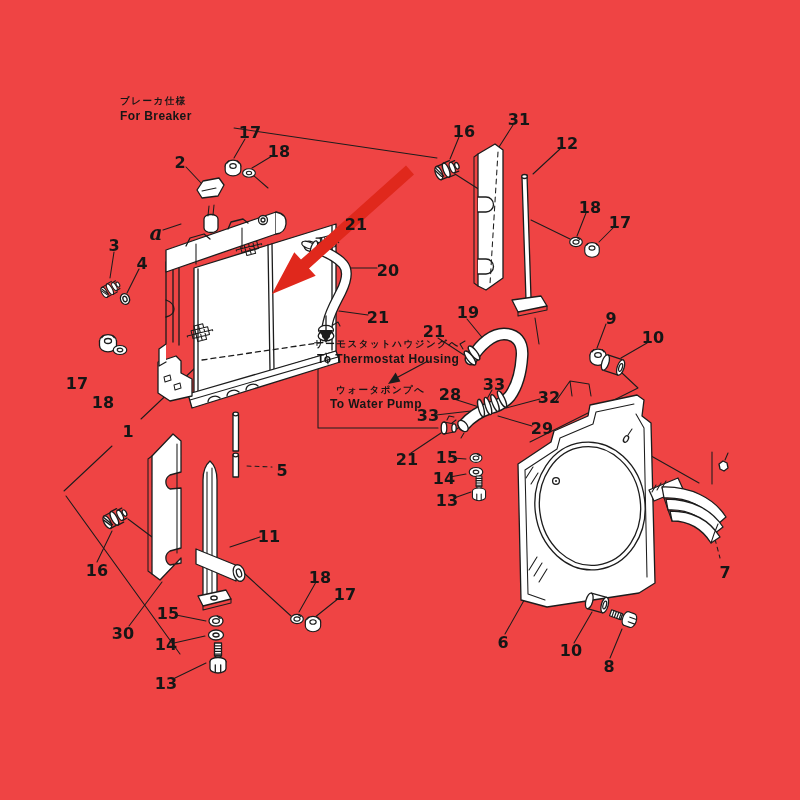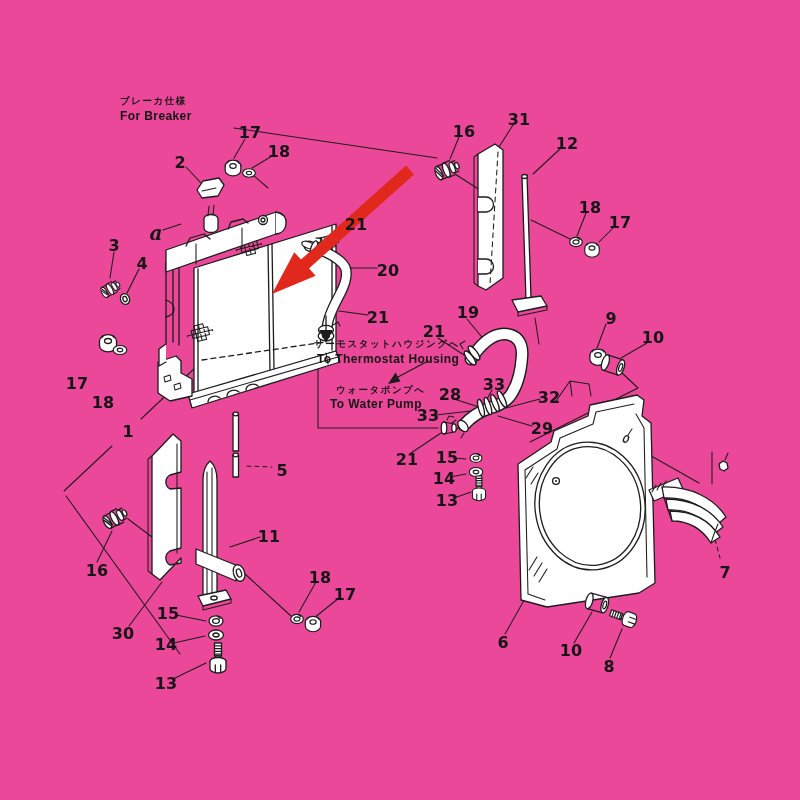--- a/index.html
+++ b/index.html
@@ -1,16 +1,16 @@
 <!DOCTYPE html>
 <html><head>
 <meta charset="utf-8">
 <style>
   html,body{margin:0;padding:0;background:#ffffff;}
-  #stage{position:relative;width:800px;height:800px;background:#ec4899;overflow:hidden;
+  #stage{position:relative;width:800px;height:800px;background:#ef4444;overflow:hidden;
          font-family:"DejaVu Sans",sans-serif;}
   svg{display:block}
   .ln{fill:none;stroke:#1c1c1c;stroke-width:1.3;stroke-linecap:round;stroke-linejoin:round}
   .thin{stroke-width:1.05}
   .pt{fill:#ffffff;stroke:#1c1c1c;stroke-width:1.3;stroke-linejoin:round;stroke-linecap:round}
   .dash{stroke-dasharray:5 4}
   .dash2{stroke-dasharray:4 4}
   .tubeo{fill:none;stroke:#1c1c1c;stroke-width:13;stroke-linecap:round}
   .tubei{fill:none;stroke:#ffffff;stroke-width:10.2;stroke-linecap:round}
   .tubeo2{fill:none;stroke:#1c1c1c;stroke-width:11;stroke-linecap:round}

